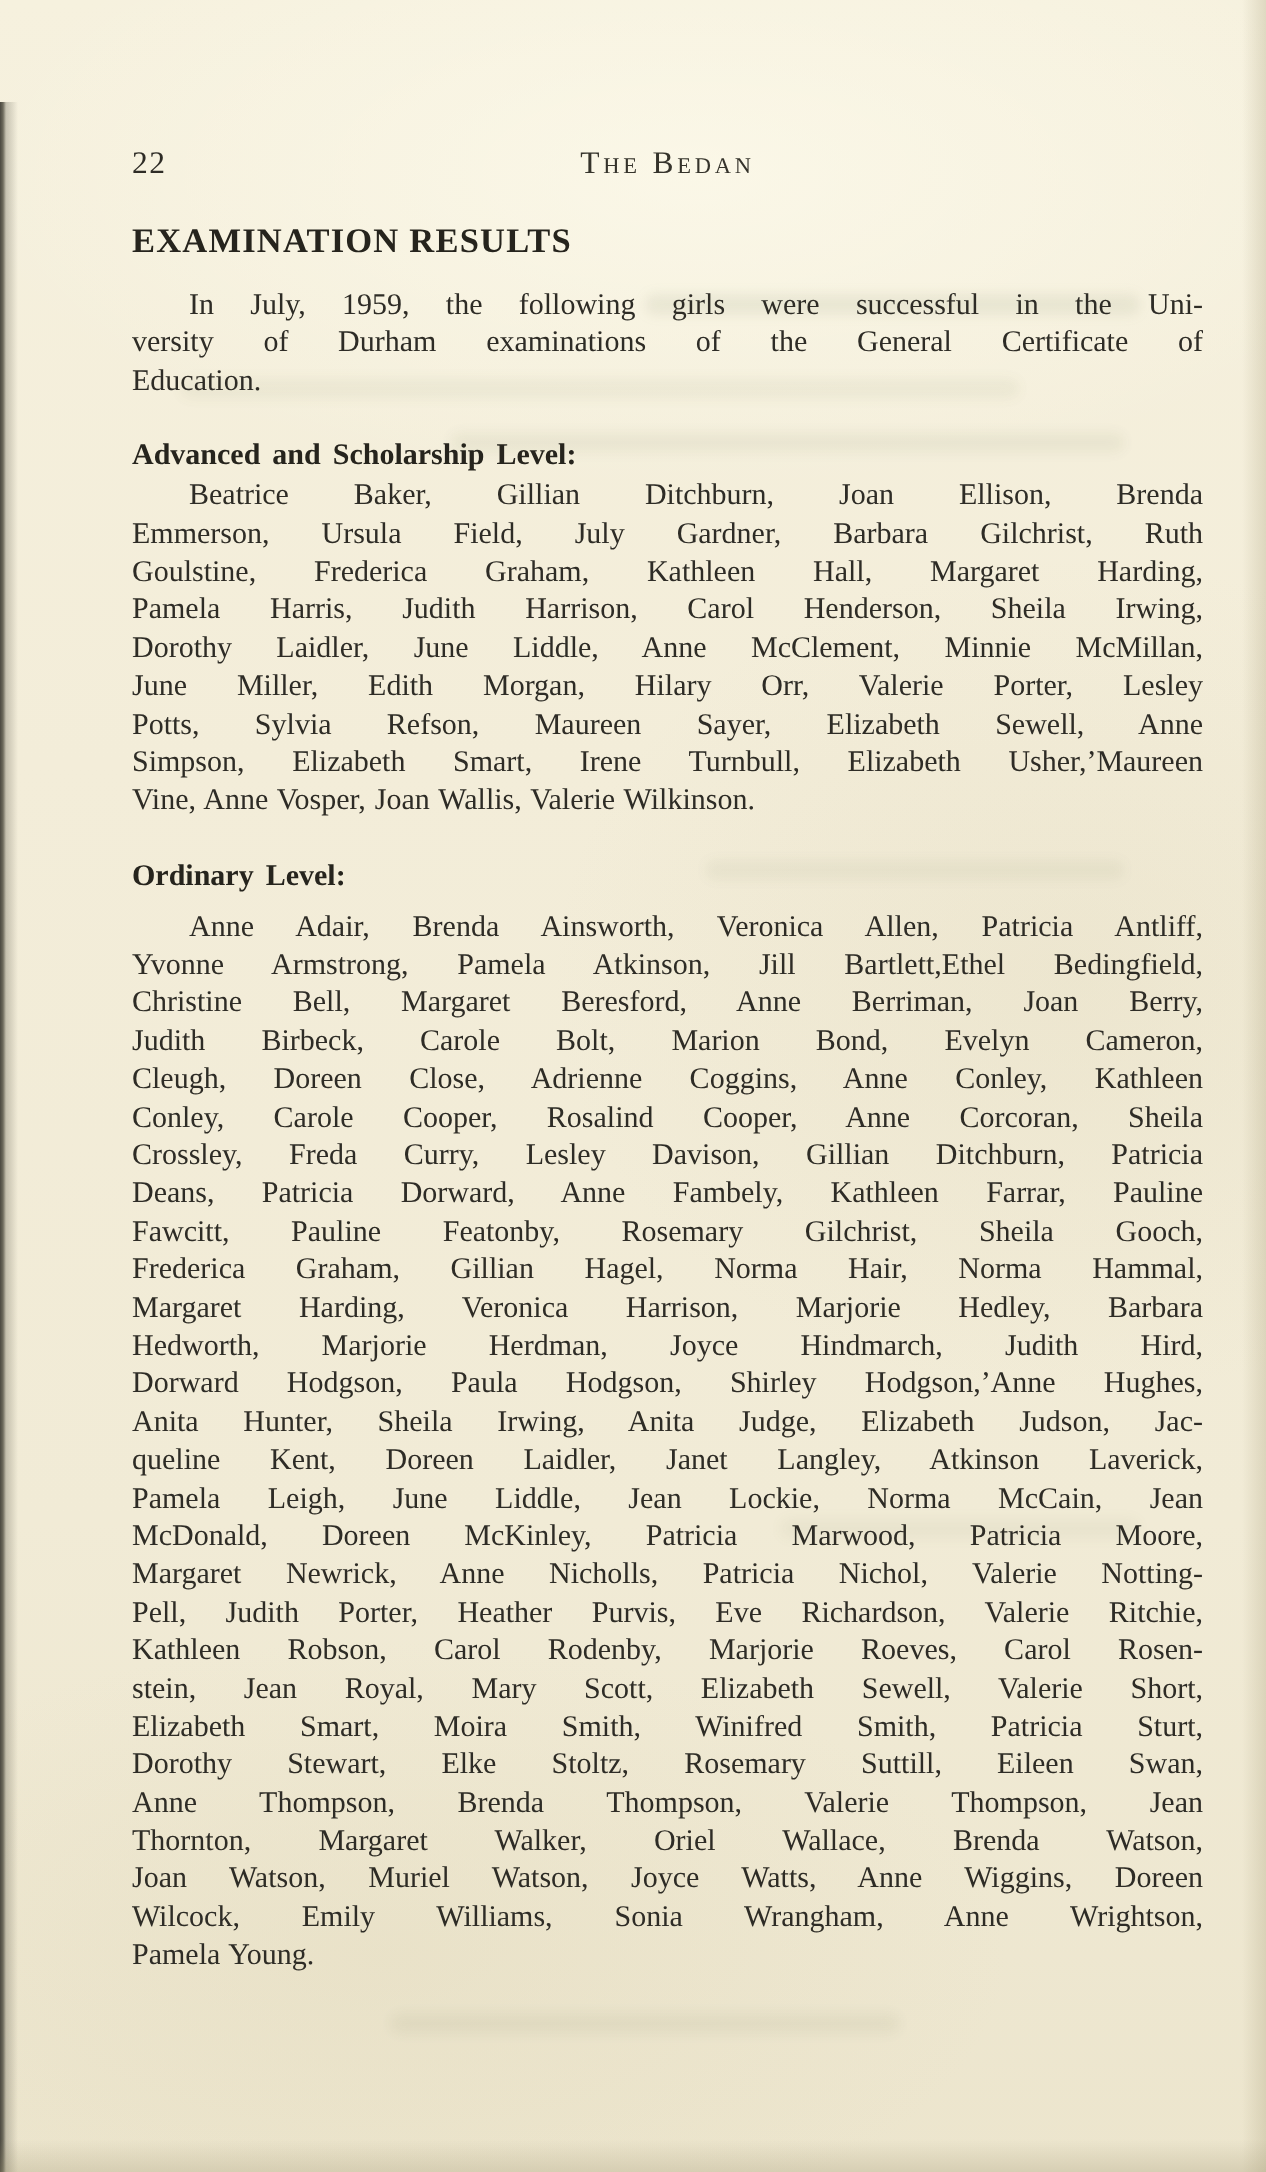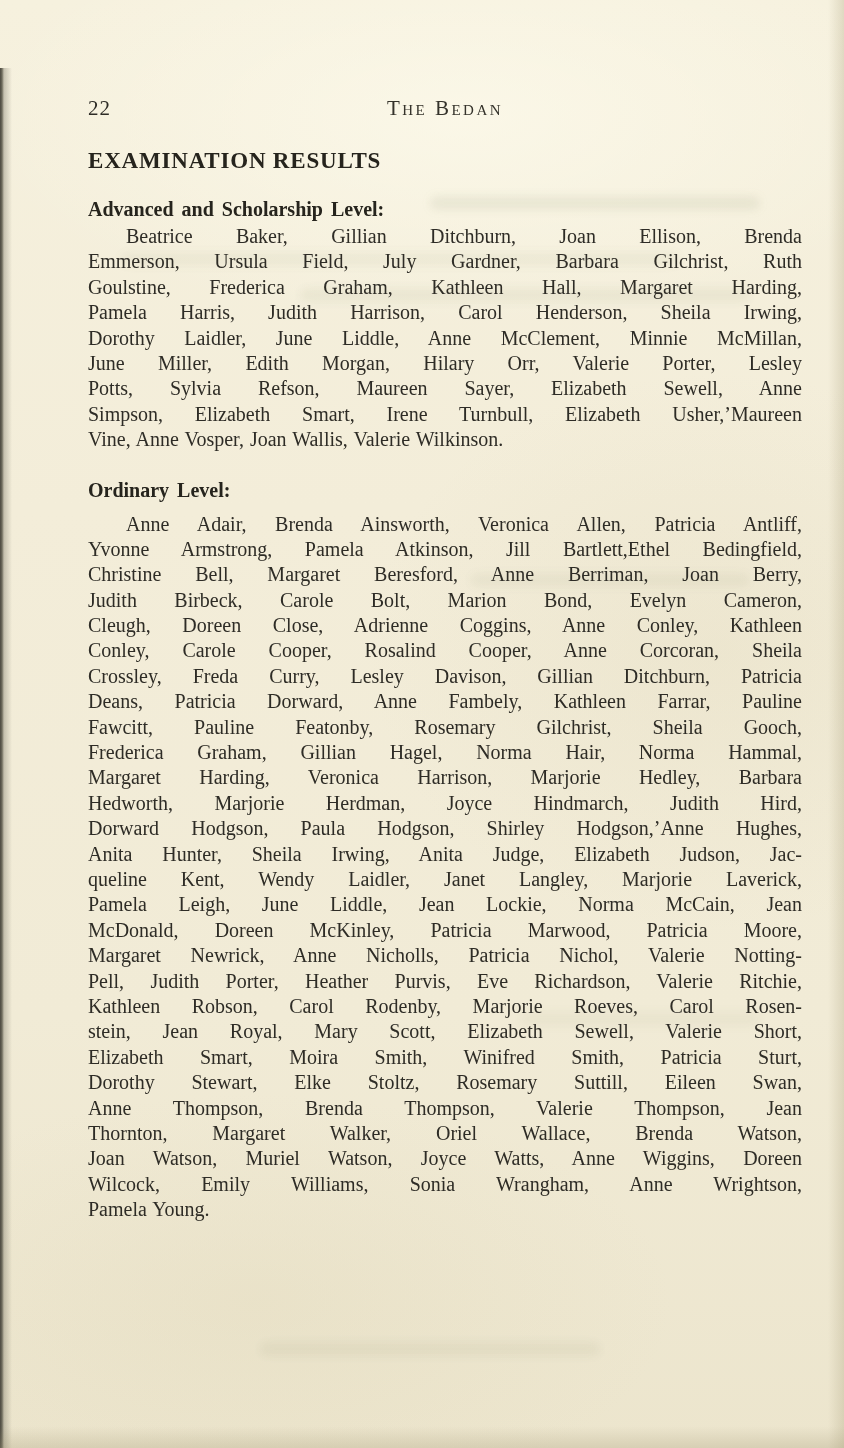--- a/index.html
+++ b/index.html
@@ -90,20 +90,25 @@
 
   <div class="content">
 
     <header class="pagehead">
       <span class="pagenum">22</span>
       <span class="journal">The Bedan</span>
     </header>
 
     <h1 class="title">EXAMINATION RESULTS</h1>
 
+    <div class="para intro">
+        <div class="tline">In July, 1959, the following girls were successful in the Uni-</div>
+        <div class="tline">versity of Durham examinations of the General Certificate of</div>
+        <div class="tline last">Education.</div>
+      </div>
 
     <h2 class="sect">Advanced and Scholarship Level:</h2>
     <div class="para sect-para-adv">
         <div class="tline">Beatrice Baker, Gillian Ditchburn, Joan Ellison, Brenda</div>
         <div class="tline">Emmerson, Ursula Field, July Gardner, Barbara Gilchrist, Ruth</div>
         <div class="tline">Goulstine, Frederica Graham, Kathleen Hall, Margaret Harding,</div>
         <div class="tline">Pamela Harris, Judith Harrison, Carol Henderson, Sheila Irwing,</div>
         <div class="tline">Dorothy Laidler, June Liddle, Anne McClement, Minnie McMillan,</div>
         <div class="tline">June Miller, Edith Morgan, Hilary Orr, Valerie Porter, Lesley</div>
         <div class="tline">Potts, Sylvia Refson, Maureen Sayer, Elizabeth Sewell, Anne</div>
@@ -120,21 +125,21 @@
         <div class="tline">Cleugh, Doreen Close, Adrienne Coggins, Anne Conley, Kathleen</div>
         <div class="tline">Conley, Carole Cooper, Rosalind Cooper, Anne Corcoran, Sheila</div>
         <div class="tline">Crossley, Freda Curry, Lesley Davison, Gillian Ditchburn, Patricia</div>
         <div class="tline">Deans, Patricia Dorward, Anne Fambely, Kathleen Farrar, Pauline</div>
         <div class="tline">Fawcitt, Pauline Featonby, Rosemary Gilchrist, Sheila Gooch,</div>
         <div class="tline">Frederica Graham, Gillian Hagel, Norma Hair, Norma Hammal,</div>
         <div class="tline">Margaret Harding, Veronica Harrison, Marjorie Hedley, Barbara</div>
         <div class="tline">Hedworth, Marjorie Herdman, Joyce Hindmarch, Judith Hird,</div>
         <div class="tline">Dorward Hodgson, Paula Hodgson, Shirley Hodgson,’Anne Hughes,</div>
         <div class="tline">Anita Hunter, Sheila Irwing, Anita Judge, Elizabeth Judson, Jac-</div>
-        <div class="tline">queline Kent, Wendy Laidler, Janet Langley, Marjorie Laverick,</div>
+        <div class="tline">queline Kent, Doreen Laidler, Janet Langley, Atkinson Laverick,</div>
         <div class="tline">Pamela Leigh, June Liddle, Jean Lockie, Norma McCain, Jean</div>
         <div class="tline">McDonald, Doreen McKinley, Patricia Marwood, Patricia Moore,</div>
         <div class="tline">Margaret Newrick, Anne Nicholls, Patricia Nichol, Valerie Notting-</div>
         <div class="tline">Pell, Judith Porter, Heather Purvis, Eve Richardson, Valerie Ritchie,</div>
         <div class="tline">Kathleen Robson, Carol Rodenby, Marjorie Roeves, Carol Rosen-</div>
         <div class="tline">stein, Jean Royal, Mary Scott, Elizabeth Sewell, Valerie Short,</div>
         <div class="tline">Elizabeth Smart, Moira Smith, Winifred Smith, Patricia Sturt,</div>
         <div class="tline">Dorothy Stewart, Elke Stoltz, Rosemary Suttill, Eileen Swan,</div>
         <div class="tline">Anne Thompson, Brenda Thompson, Valerie Thompson, Jean</div>
         <div class="tline">Thornton, Margaret Walker, Oriel Wallace, Brenda Watson,</div>

